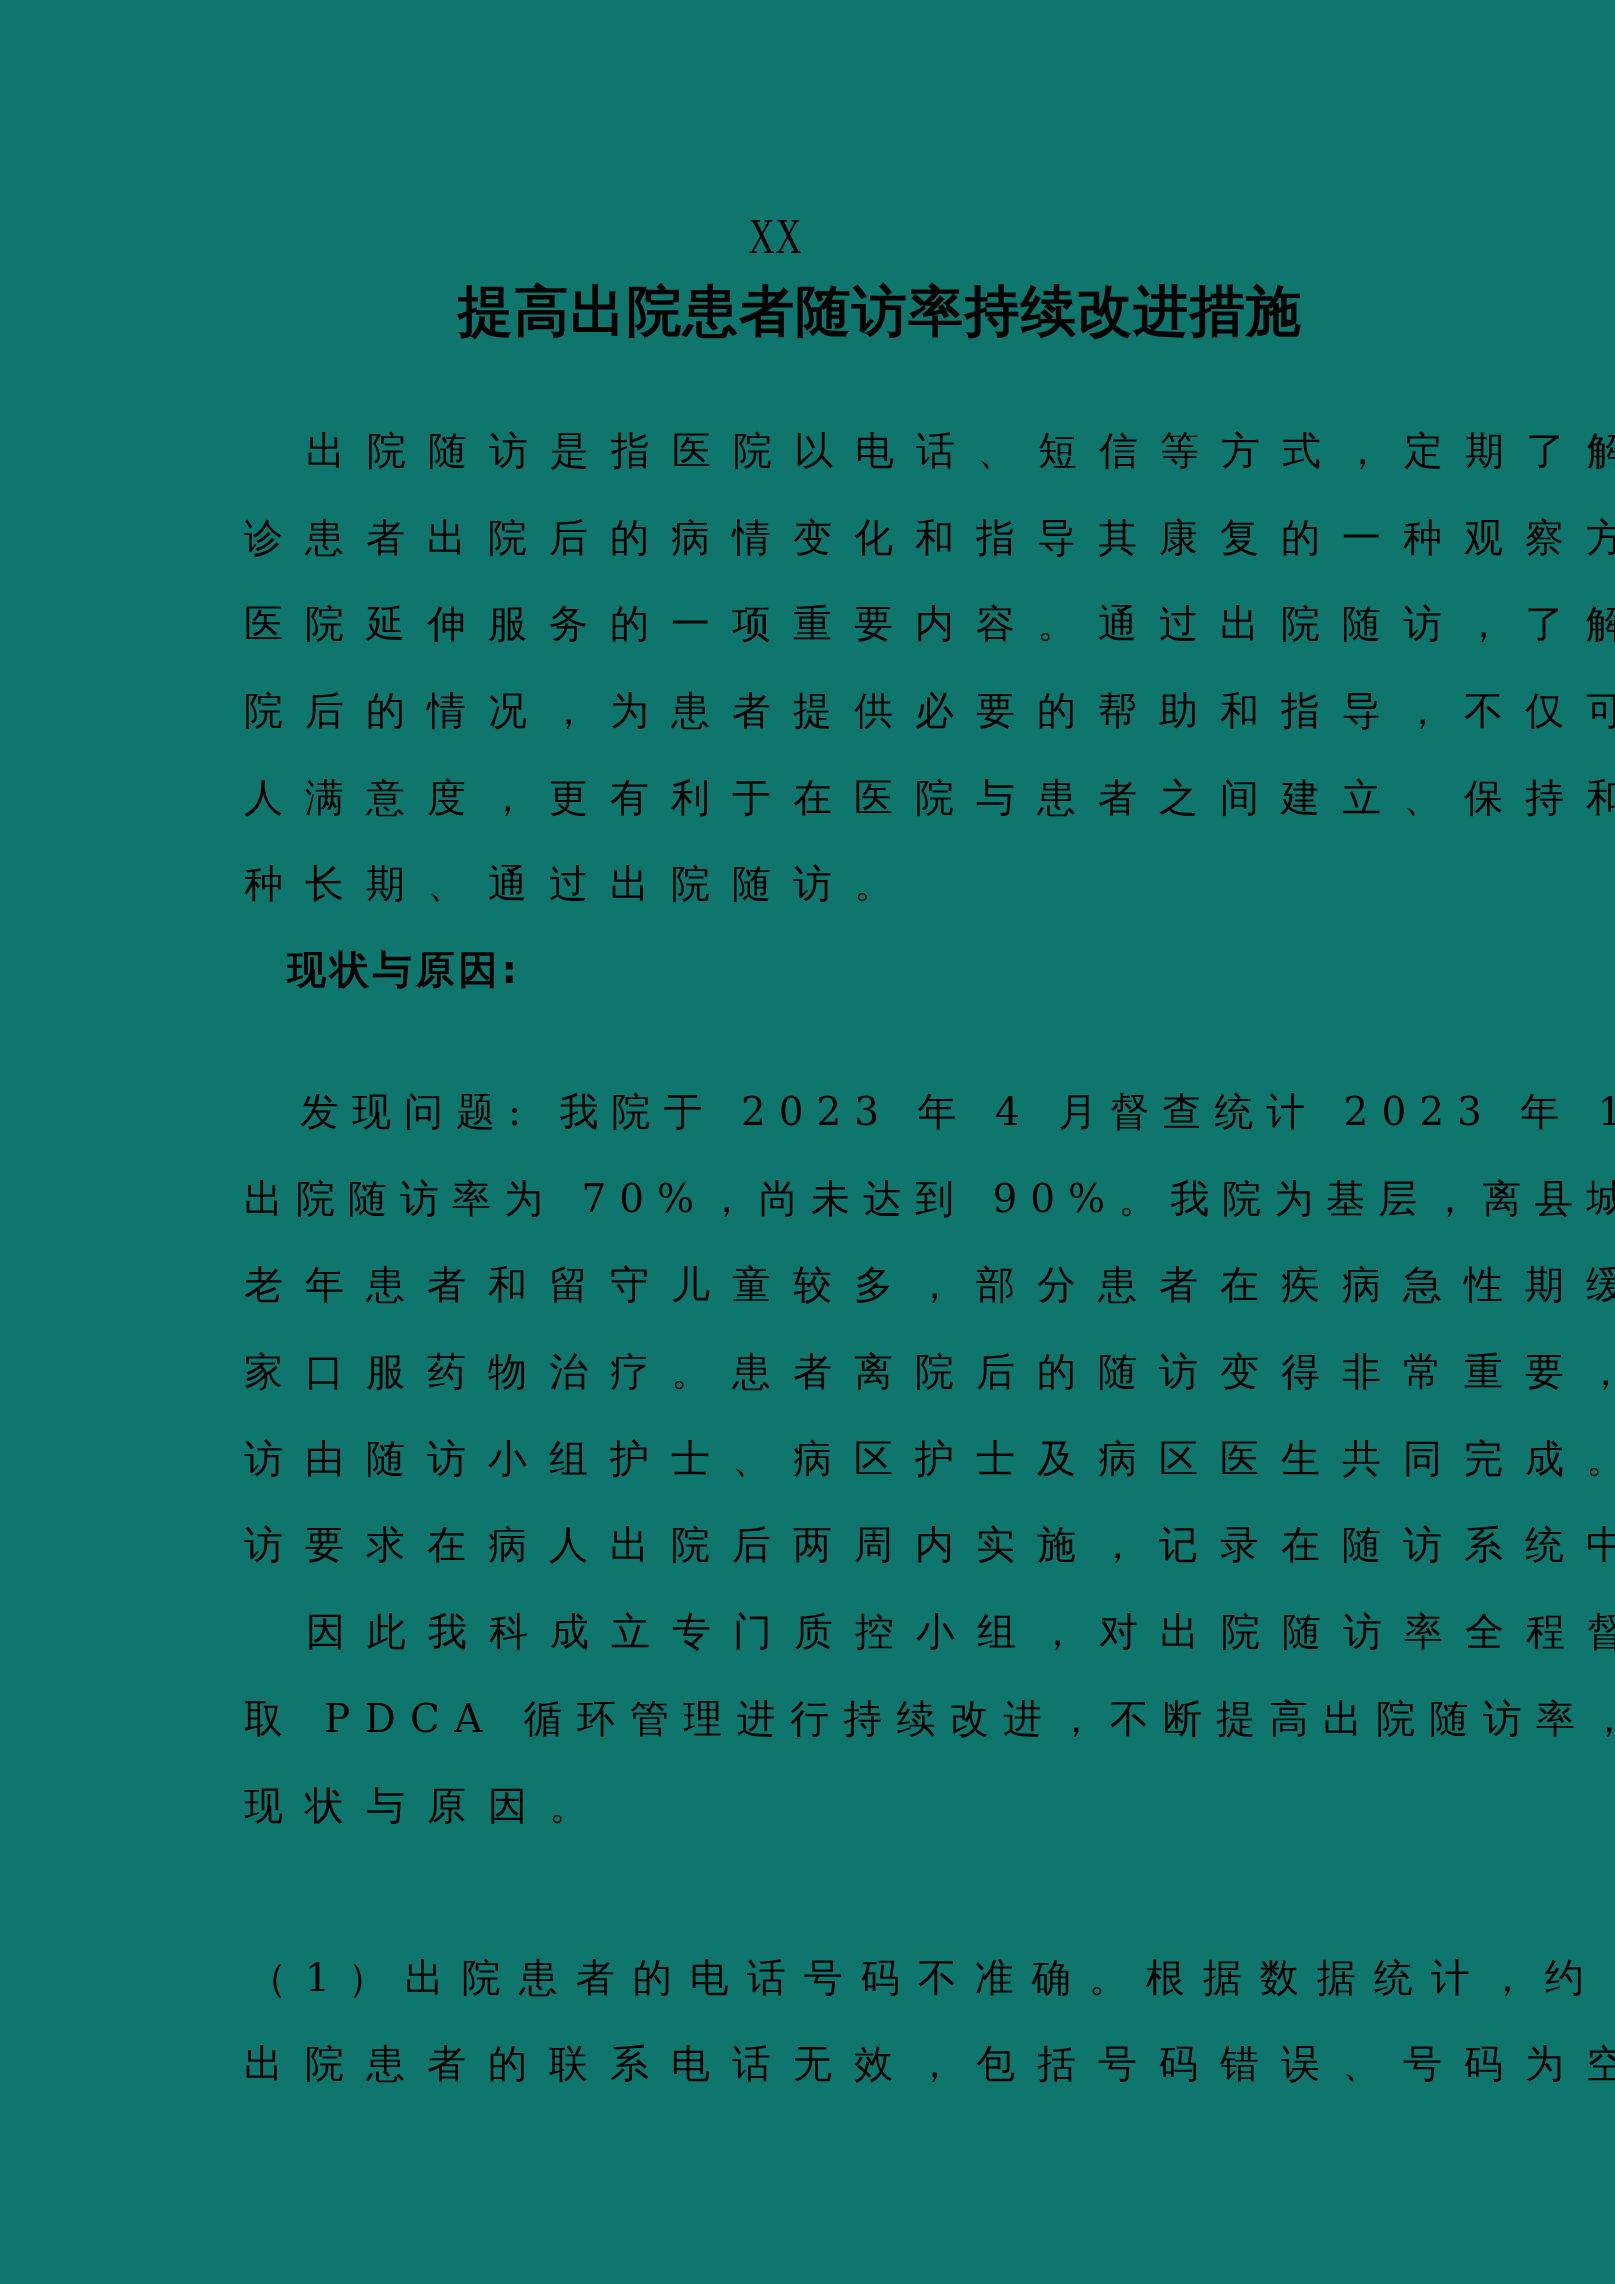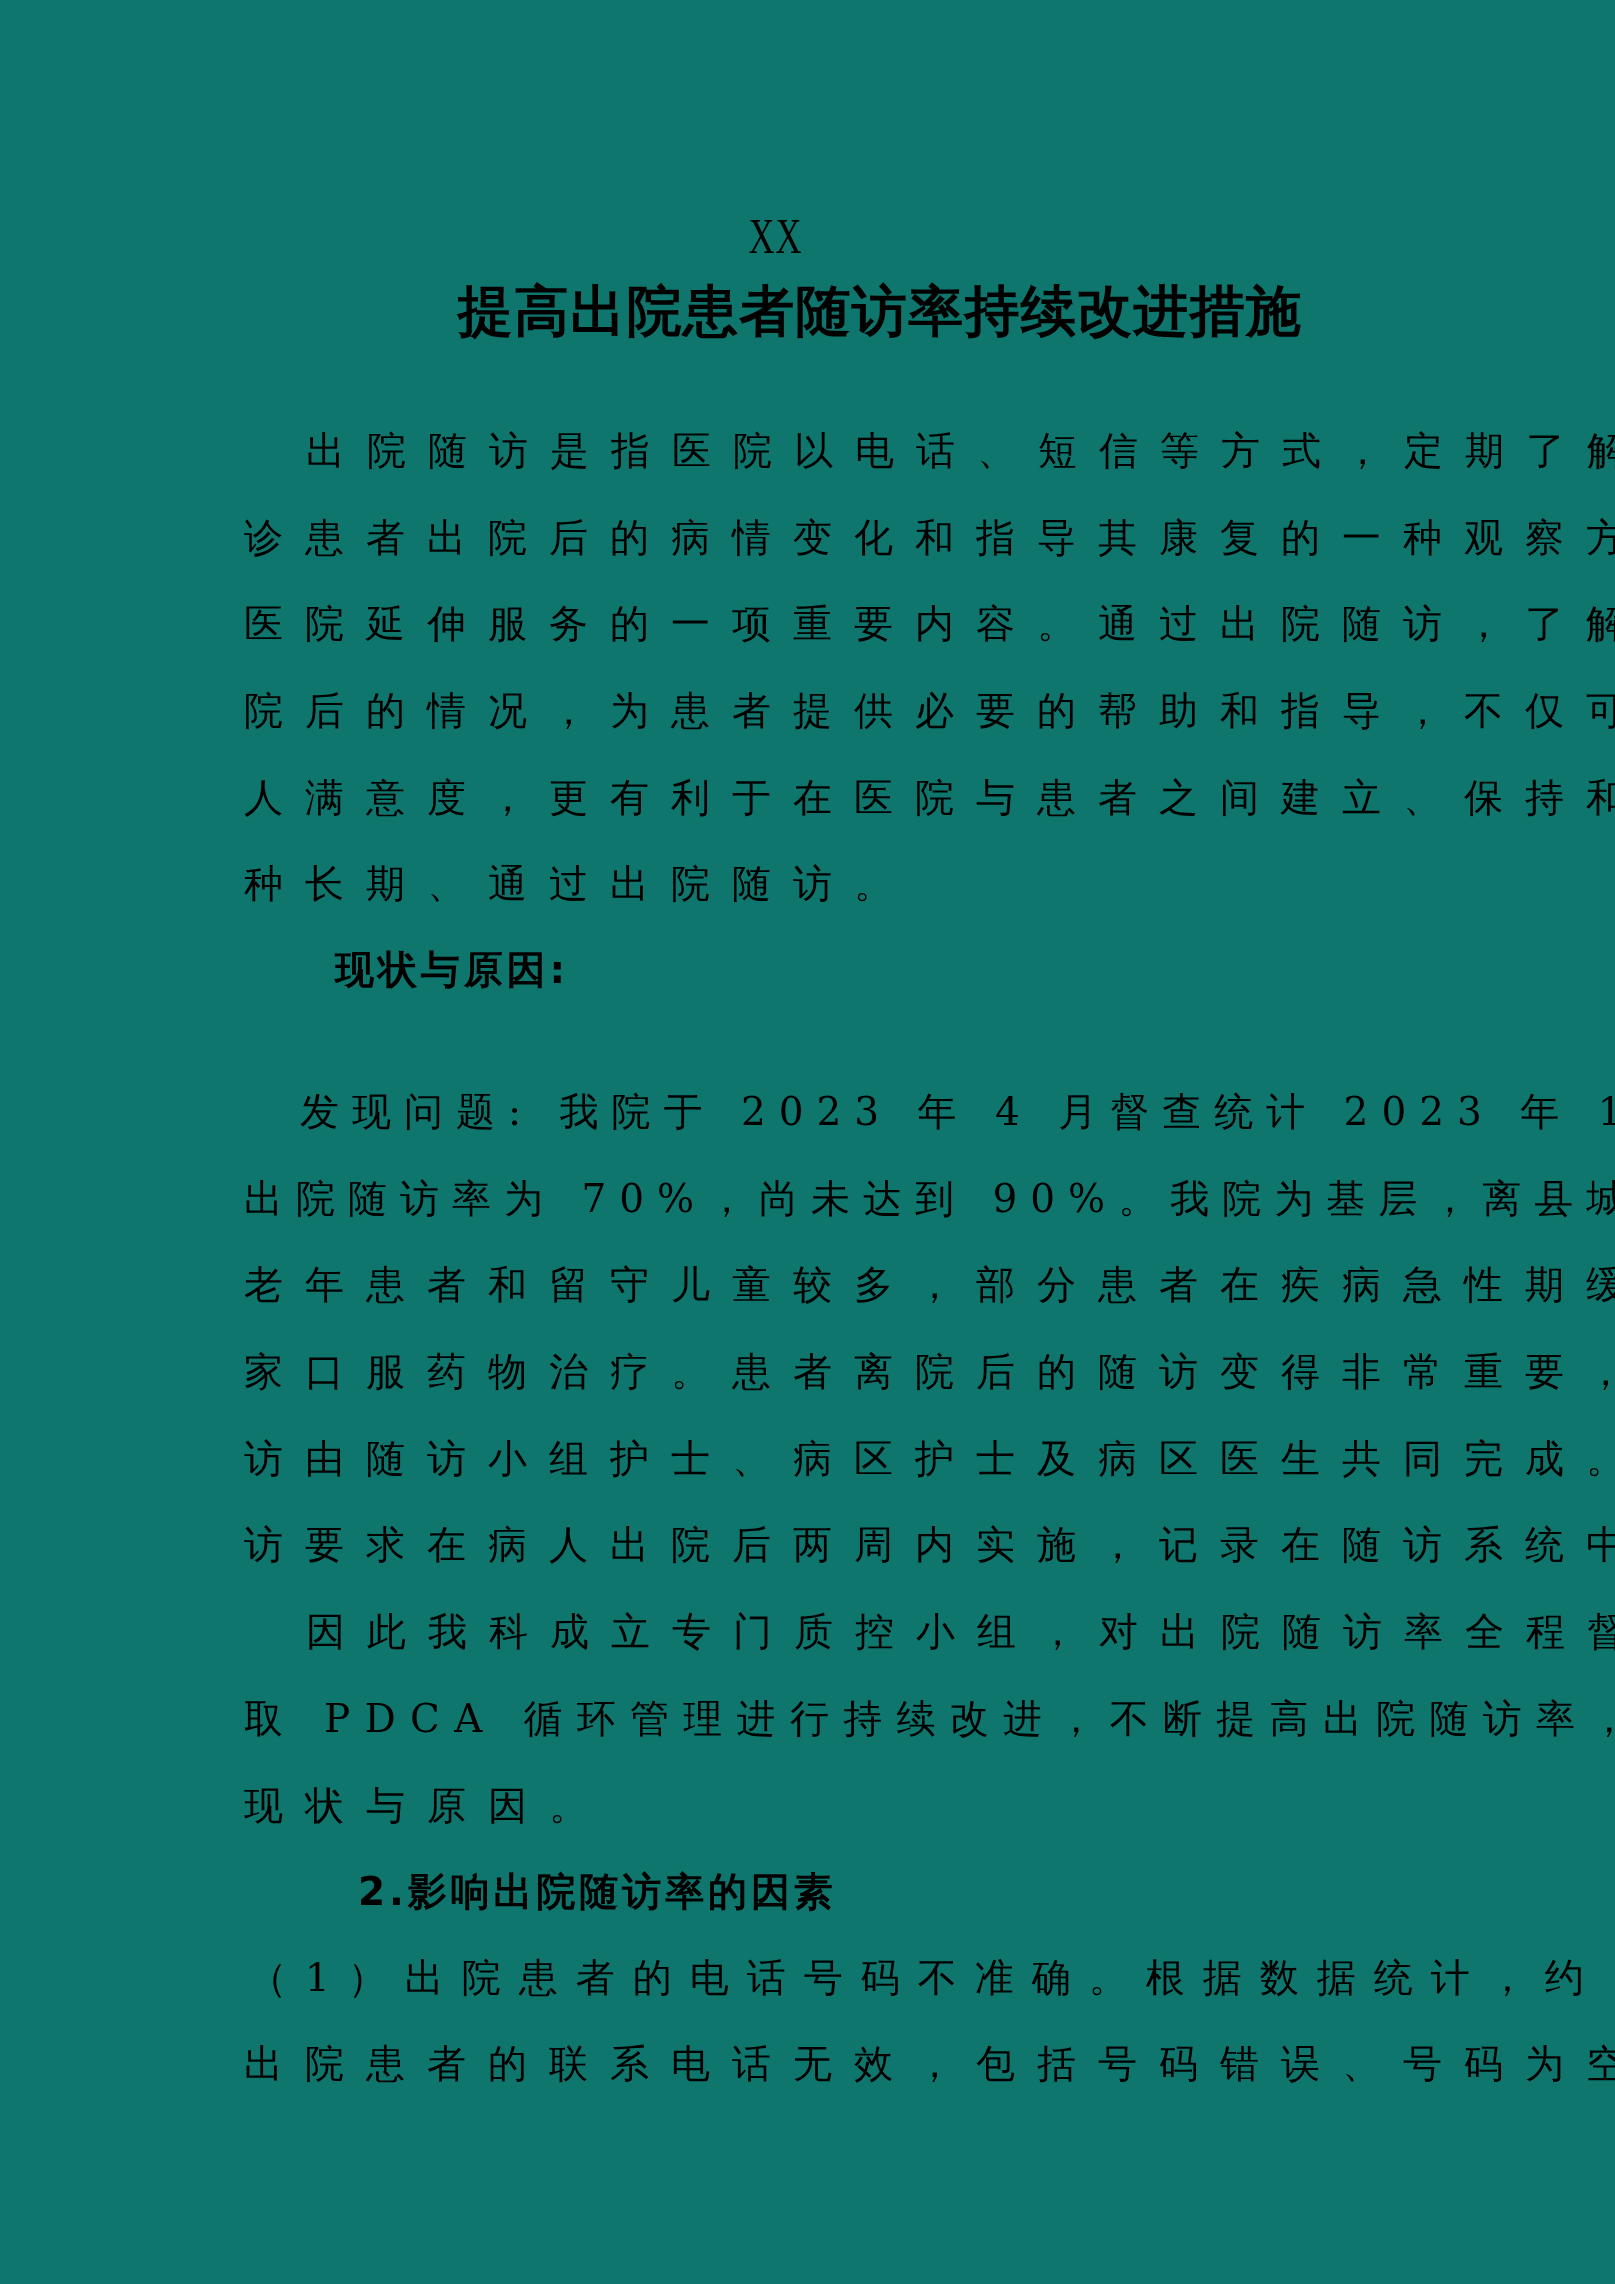--- a/index.html
+++ b/index.html
@@ -59,21 +59,20 @@
       letter-spacing: 22px;
     }
     .heading {
       position: absolute;
       white-space: nowrap;
       font-family: "DejaVu Sans", "Liberation Sans", sans-serif;
       font-weight: bold;
       font-size: 39px;
       line-height: 52px;
       letter-spacing: 3.9px;
-      margin-left: 48px;
     }
   </style>
 </head>
 <body>
 
 <div class="page">
 
   <div class="title-xx">XX</div>
   <div class="title-main">提高出院患者随访率持续改进措施</div>
 
@@ -97,21 +96,20 @@
     <div class="para-line" style="top:1433px;">访由随访小组护士、病区护士及病区医生共同完成。出院随</div>
     <div class="para-line" style="top:1519px;">访要求在病人出院后两周内实施，记录在随访系统中。</div>
   </div>
 
   <div>
     <div class="para-line" style="top:1606px; left:306px;">因此我科成立专门质控小组，对出院随访率全程督查，采</div>
     <div class="para-line" style="top:1693px; letter-spacing:14.3px;">取 PDCA 循环管理进行持续改进，不断提高出院随访率，取得</div>
     <div class="para-line" style="top:1780px;">现状与原因。</div>
   </div>
 
-  <div class="heading" style="left:310px; top:1866px;">2.影响出院随访率的因素</div>
 
   <div>
     <div class="para-line" style="top:1952px; left:248px; letter-spacing:18px;">（1）出院患者的电话号码不准确。根据数据统计，约 10%</div>
     <div class="para-line" style="top:2038px;">出院患者的联系电话无效，包括号码错误、号码为空号、非</div>
   </div>
 
 </div>
 
 
 </body></html>

